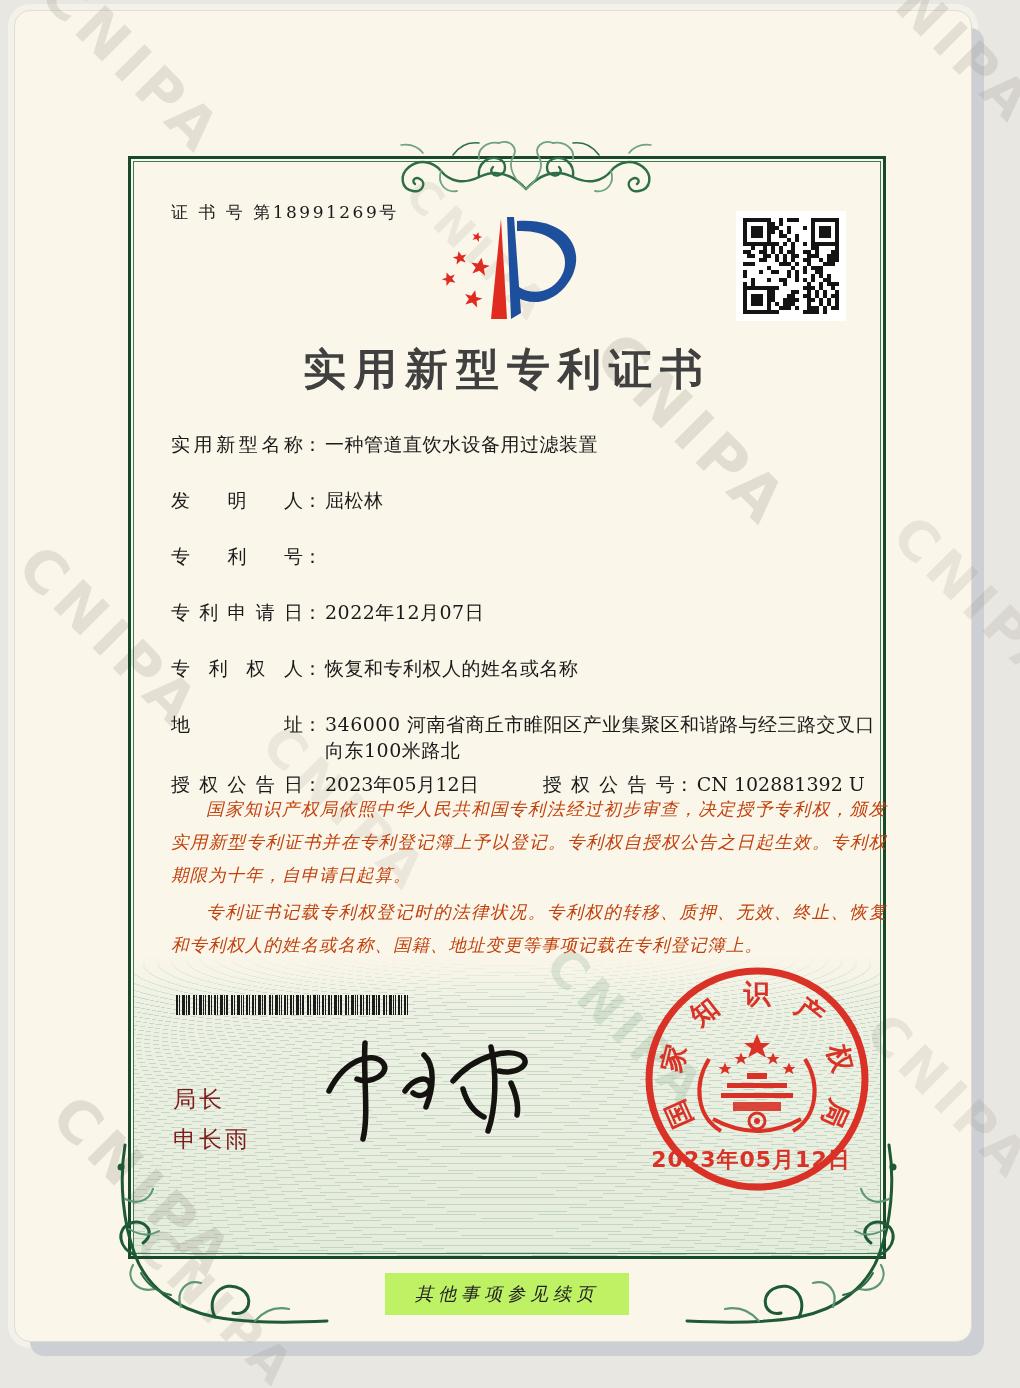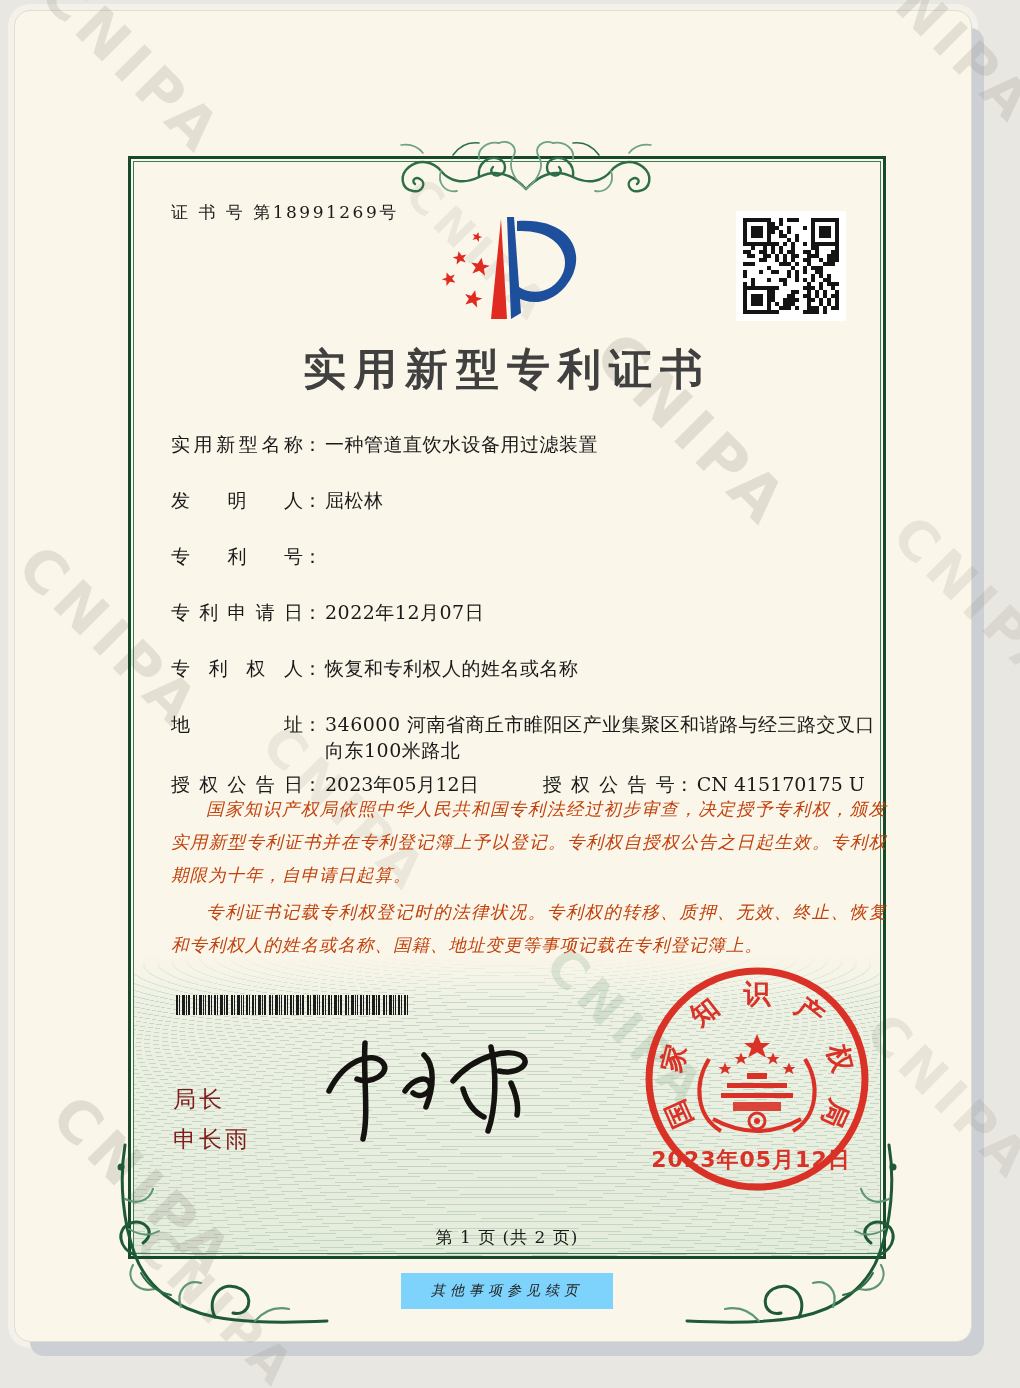--- a/index.html
+++ b/index.html
@@ -96,22 +96,22 @@
     font-family:"DejaVu Sans","Liberation Sans",sans-serif;
     font-size:23px; letter-spacing:3px; line-height:40px; color:#7f1d1d; }
   .signature { position:absolute; left:292px; top:1022px; z-index:5; }
 
   .seal { position:absolute; left:610px; top:948px; z-index:6; opacity:.95; mix-blend-mode:multiply; }
 
   .pageno { position:absolute; left:113px; top:1215px; width:758px; text-align:center;
     font-size:17px; letter-spacing:1px; z-index:5; }
   .notebox { position:absolute; left:113px; top:1262px; width:758px; text-align:center; z-index:5; }
   .notebox span {
-    display:inline-block; background:#7dd3fc; padding:9px 30px;
-    font-size:14px; font-style:italic; letter-spacing:5px; color:#222;
+    display:inline-block; background:#bef264; padding:9px 30px;
+    font-size:18px; font-style:italic; letter-spacing:5px; color:#222;
   }
 </style>
 </head>
 <body>
 
 <div class="card">
 
   <div class="band"></div>
   <div id="wm-layer">
       <div class="wm" style="left: 2px; top: 18px; font-size: 58px; opacity: 0.2;">CNIPA</div>
@@ -849,21 +849,21 @@
         </div>
         <div class="half right">
           <span class="lab jlabel">
               <span>授</span>
               <span>权</span>
               <span>公</span>
               <span>告</span>
               <span>号</span>
             </span>
             <span class="colon">：</span>
-          <span class="val">CN 415170175 U</span>
+          <span class="val">CN 102881392 U</span>
         </div>
       </div>
     </div>
 
     <div class="paras">
       <p>国家知识产权局依照中华人民共和国专利法经过初步审查，决定授予专利权，颁发实用新型专利证书并在专利登记簿上予以登记。专利权自授权公告之日起生效。专利权期限为十年，自申请日起算。</p>
       <p>专利证书记载专利权登记时的法律状况。专利权的转移、质押、无效、终止、恢复和专利权人的姓名或名称、国籍、地址变更等事项记载在专利登记簿上。</p>
     </div>
 
     <svg class="barcode" id="barcode" width="238" height="20">
@@ -982,19 +982,18 @@
       <text id="seal-date" x="126" y="208" text-anchor="middle" font-family="DejaVu Sans, Liberation Sans, sans-serif" font-size="22" font-weight="bold" fill="#d9271c" letter-spacing="1">2023年05月12日</text>
     <text x="53.43509064273631" y="154.9793513045188" transform="rotate(-114 53.43509064273631 154.9793513045188)" text-anchor="middle" dominant-baseline="central" fill="#d9271c" font-size="27" font-weight="bold" font-family="DejaVu Sans, Liberation Sans, sans-serif">国</text>
         <text x="48.5545675402643" y="99.19471697842856" transform="rotate(-76 48.5545675402643 99.19471697842856)" text-anchor="middle" dominant-baseline="central" fill="#d9271c" font-size="27" font-weight="bold" font-family="DejaVu Sans, Liberation Sans, sans-serif">家</text>
         <text x="79.05311312199339" y="52.23107518982191" transform="rotate(-38 79.05311312199339 52.23107518982191)" text-anchor="middle" dominant-baseline="central" fill="#d9271c" font-size="27" font-weight="bold" font-family="DejaVu Sans, Liberation Sans, sans-serif">知</text>
         <text x="132" y="34" transform="rotate(0 132 34)" text-anchor="middle" dominant-baseline="central" fill="#d9271c" font-size="27" font-weight="bold" font-family="DejaVu Sans, Liberation Sans, sans-serif">识</text>
         <text x="184.9468868780066" y="52.23107518982191" transform="rotate(38 184.9468868780066 52.23107518982191)" text-anchor="middle" dominant-baseline="central" fill="#d9271c" font-size="27" font-weight="bold" font-family="DejaVu Sans, Liberation Sans, sans-serif">产</text>
         <text x="215.44543245973568" y="99.19471697842856" transform="rotate(76 215.44543245973568 99.19471697842856)" text-anchor="middle" dominant-baseline="central" fill="#d9271c" font-size="27" font-weight="bold" font-family="DejaVu Sans, Liberation Sans, sans-serif">权</text>
         <text x="210.56490935726367" y="154.9793513045188" transform="rotate(114 210.56490935726367 154.9793513045188)" text-anchor="middle" dominant-baseline="central" fill="#d9271c" font-size="27" font-weight="bold" font-family="DejaVu Sans, Liberation Sans, sans-serif">局</text>
       </svg>
 
-    <div class="pageno">第 1 页 (共 2 页)</div>
     <div class="notebox">
       <span>其他事项参见续页</span>
     </div>
 
   </div>
 </div>
 
 </body></html>

